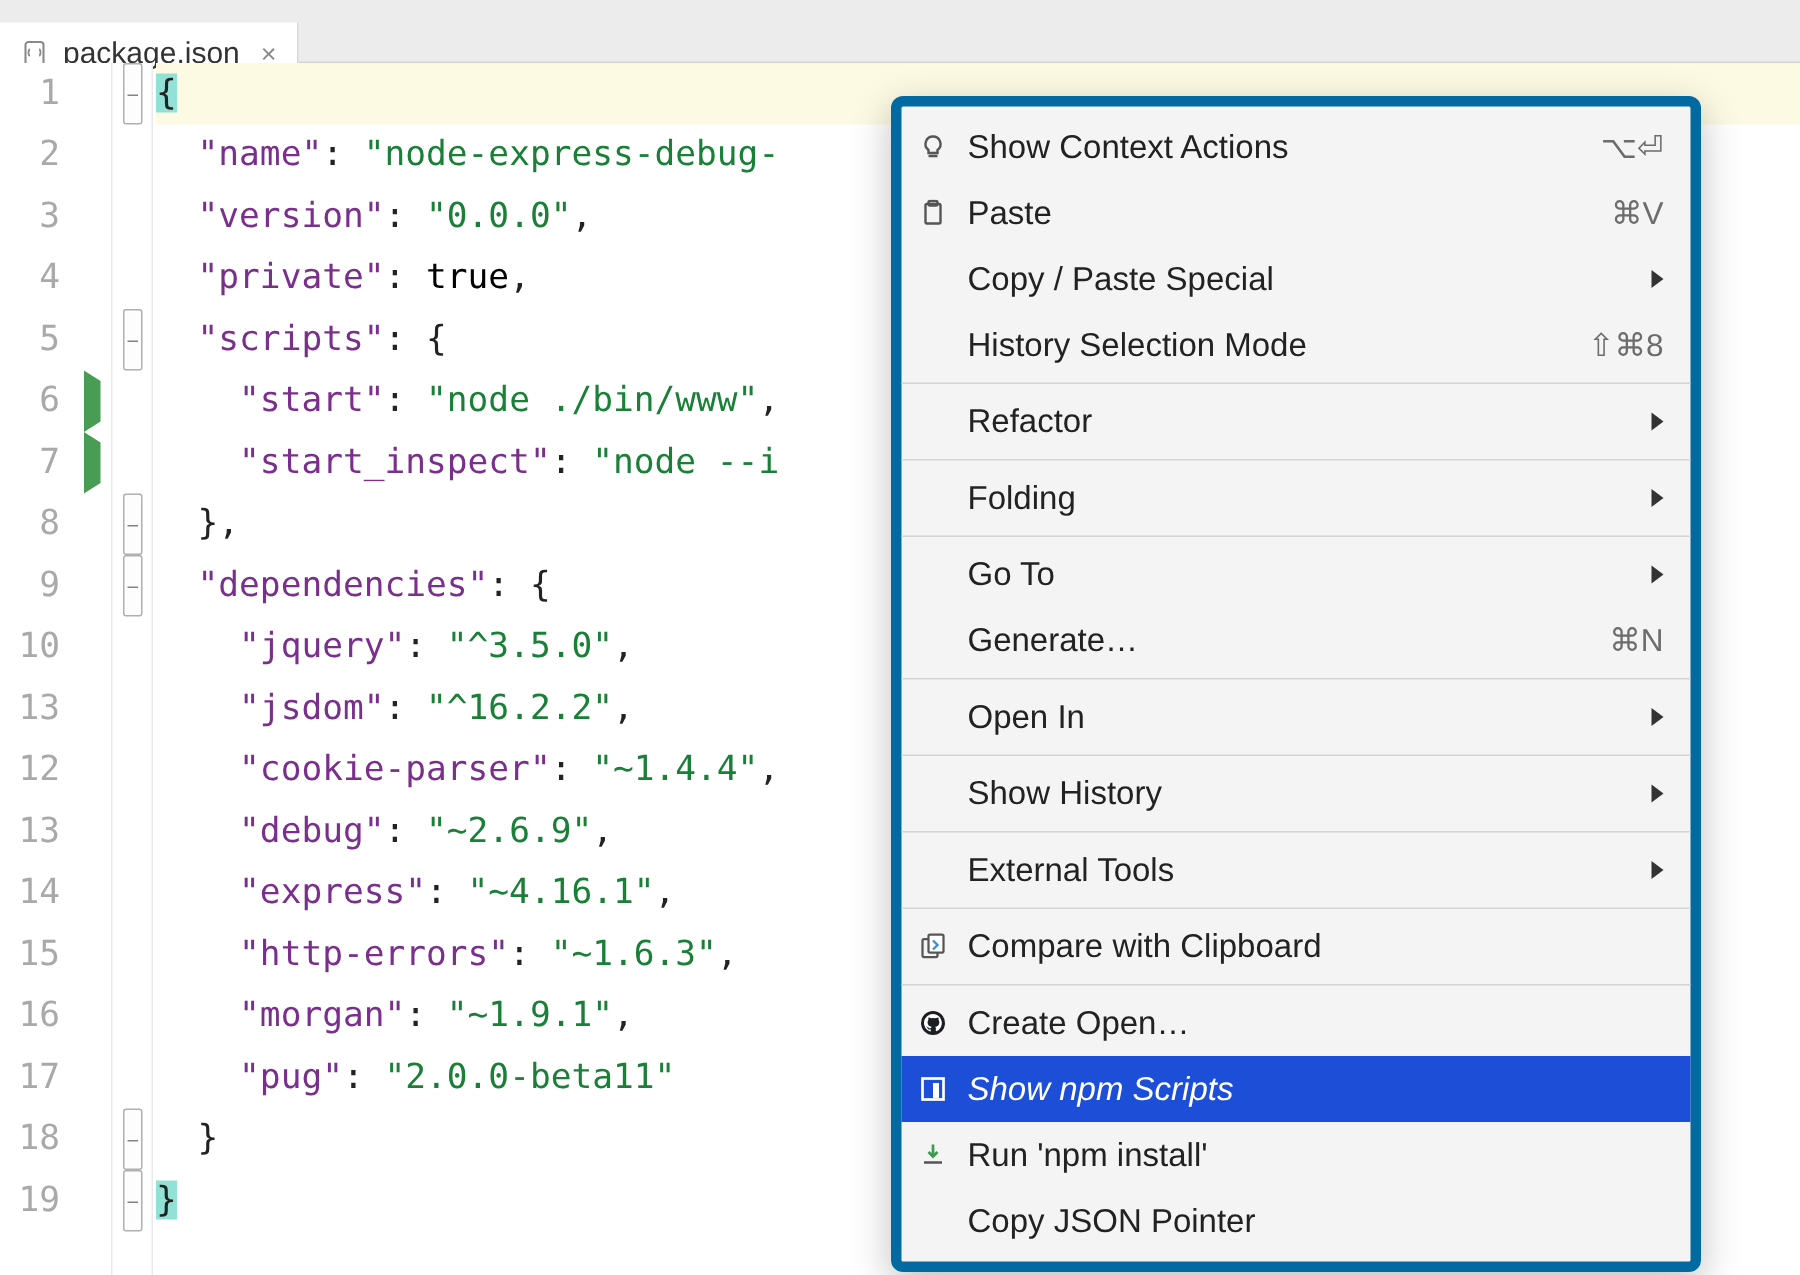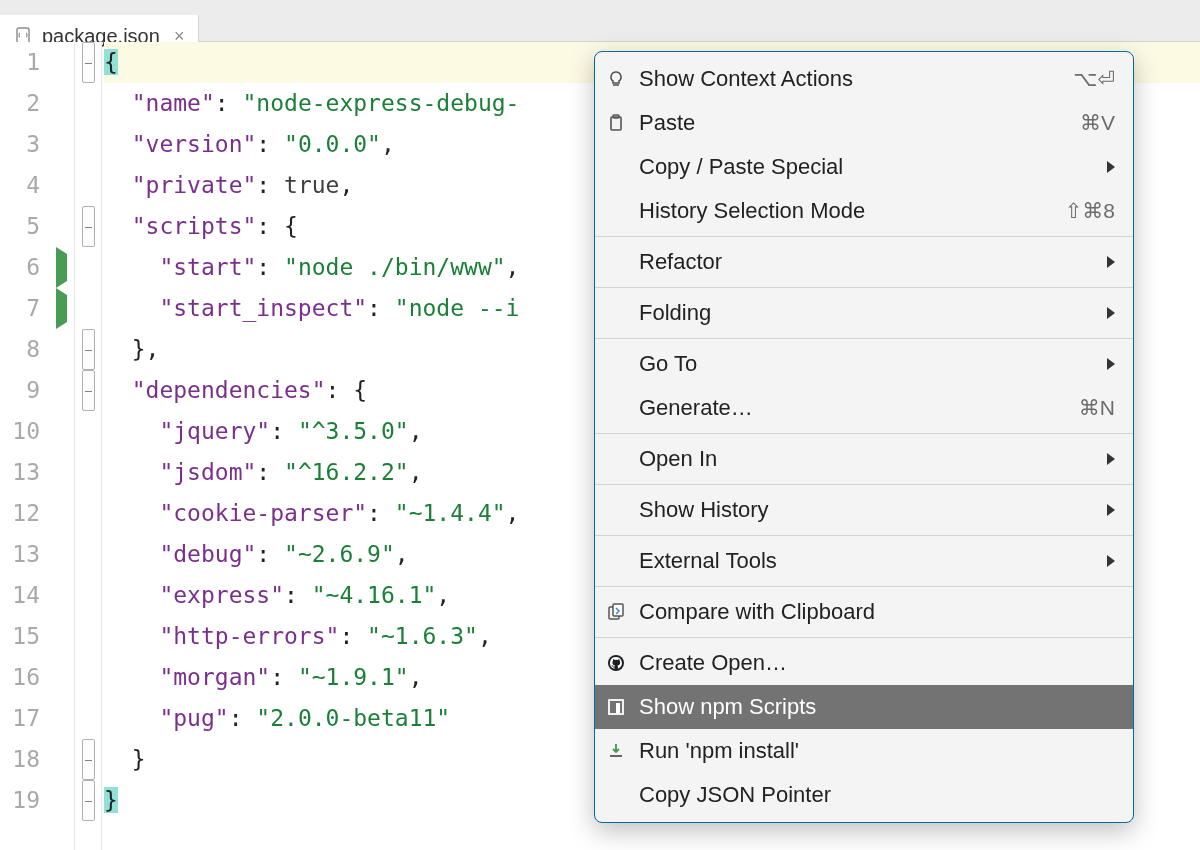--- a/index.html
+++ b/index.html
@@ -100,30 +100,30 @@
     flex: 1;
     white-space: pre;
     padding-left: 2px;
     position: relative;
   }
   .code-line { height: 41px; }
   .hl-line { background: #fcfae3; }
   .teal-box { background: #92e1d6; }
   .key { color: #7b2f8d; }
   .str { color: #1a7f37; }
-  .kw { color: #404040; }
+  .kw { color: #000000; }
   .pun { color: #222; }
   
   .context-menu {
     position: absolute;
-    top: 51px;
+    top: 64px;
     left: 594px;
     width: 540px;
     background: #f4f4f4;
-    border: 1px solid #0369a1;
+    border: 7px solid #0369a1;
     border-radius: 8px;
     box-shadow: 0 8px 26px rgba(0,0,0,.25);
     padding: 5px 0;
     font-size: 22px;
   }
   .menu-item {
     display: flex;
     align-items: center;
     height: 44px;
     padding: 0 18px 0 10px;
@@ -134,22 +134,23 @@
     width: 22px;
     height: 22px;
     display: flex;
     align-items: center;
     justify-content: center;
     flex: 0 0 22px;
   }
   .menu-item .mi-label { flex: 1; }
   .menu-item .mi-short { color: #6c6c6c; font-size: 21px; }
   .menu-item.selected {
-    background: #737373;
+    background: #1d4ed8;
     color: #fff;
+    font-style: italic;
   }
   .menu-sep {
     height: 1px;
     background: #d4d4d4;
     margin: 3px 0;
   }
   .chevron {
     width: 0; height: 0;
     border-top: 6px solid transparent;
     border-bottom: 6px solid transparent;

